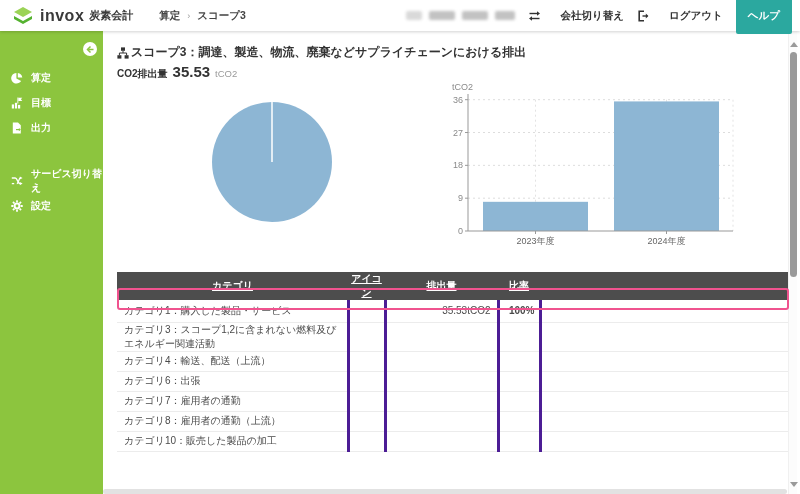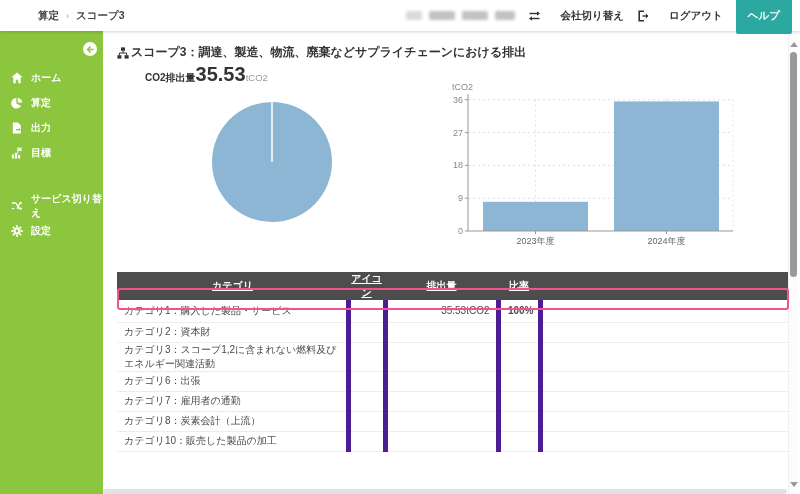--- a/index.html
+++ b/index.html
@@ -38,37 +38,37 @@
   .nav-item { display:flex; align-items:center; height:25px; padding-left:11px; gap:8px;
     color:#fff; font-size:10px; font-weight:bold; cursor:pointer; }
   .nav-item .ic { width:12px; height:12px; display:flex; }
   .service-item { margin-top:28px; }
 
   
   .main { position:absolute; top:31px; left:103px; right:0; bottom:0; background:#fff; overflow:hidden; }
   .page-title-row { position:absolute; top:13px; left:14px; display:flex; align-items:center;
     gap:2px; font-size:12px; font-weight:bold; color:#333; }
   .emission-row { position:absolute; top:32px; left:14px; display:flex; align-items:baseline;
-    font-size:10px; font-weight:bold; color:#333;margin-left:28px; }
-  .emission-value { font-size:20px; }
+    gap:5px; font-size:10px; font-weight:bold; color:#333; }
+  .emission-value { font-size:15px; }
   .emission-unit { font-size:9.5px; color:#9a9a9a; font-weight:normal; }
 
   .pie-wrap { position:absolute; left:109px; top:71px; width:120px; height:120px; }
   .bar-wrap { position:absolute; left:345px; top:50px; }
   .tick { font-size:9px; fill:#8a8a8a; }
   .cat  { font-size:9px; fill:#666; }
 
   .table-wrap { position:absolute; left:14px; top:241px; width:672px; }
   table.cat-table { border-collapse:collapse; table-layout:fixed; width:672px;
     font-size:10px; color:#4a4a4a; }
   .cat-table thead tr { height:16px; background:var(--table-header-gray); color:#fff;text-decoration:underline; }
   .cat-table th { font-weight:bold; font-size:10px; text-align:center; }
   .cat-table tbody tr { height:20px; border-bottom:1px solid #ececec; background:#fff; }
   .cat-table tbody tr.hl { height:22px; }
-  .cat-table tbody td { border-left:5px solid #4c1d95; }
+  .cat-table tbody td { border-left:3px solid #4c1d95; }
   .cat-table tbody td:first-child { border-left:none; text-align:left; padding-left:7px; }
   .cat-table tbody td:nth-child(3) { text-align:right; padding-right:6px; }
   .cat-table tbody td:nth-child(4) { text-align:right; padding-right:4px;font-weight:bold; }
   .row-highlight { position:absolute; left:14px; top:257px; width:672px; height:22px;
     border:2px solid var(--highlight-pink); border-radius:3px; pointer-events:none; z-index:3; }
 
   
   .vscroll { position:absolute; top:0; right:3px; width:9px; height:100%;
     background:#fcfcfc; border-left:1px solid #f0f0f0; }
   .v-up { position:absolute; top:11px; left:1px; width:0; height:0;
@@ -81,20 +81,28 @@
     border-top:5px solid #9a9a9a; cursor:pointer; }
   .hscroll { position:absolute; left:0; bottom:0; height:5px; width:684px;
     background:#e2e2e2; border-radius:3px; cursor:pointer; }
 </style>
 </head>
 <body>
 
 <div class="stage">
 
   <div class="header">
+    <div class="logo-wrap">
+      <svg width="22" height="22" viewBox="0 0 22 22">
+        <path d="M11 2 L20 7 L11 12 L2 7 Z" fill="#9BD356"></path>
+        <path d="M2 11 L11 16 L20 11 L20 14 L11 19 L2 14 Z" fill="#55B230"></path>
+      </svg>
+      <span class="brand">invox</span>
+      <span class="brand-suffix">炭素会計</span>
+    </div>
     <div class="breadcrumb">
       <span>算定</span>
       <span class="bc-sep">›</span>
       <span>スコープ3</span>
     </div>
     <div class="hdr-right">
       <div class="redacted">
         <span class="blur-block b1"></span>
         <span class="blur-block b2"></span>
         <span class="blur-block b3"></span>
@@ -127,55 +135,47 @@
     <div class="collapse-btn">
       <svg width="9" height="9" viewBox="0 0 12 12">
         <path d="M10 6 H3" stroke="var(--sidebar-green)" stroke-width="2" fill="none"></path>
         <path d="M6 2 L2 6 L6 10" stroke="var(--sidebar-green)" stroke-width="2" fill="none"></path>
       </svg>
     </div>
     <div class="nav">
       <div class="nav-item">
         <span class="ic">
           <svg viewBox="0 0 12 12" width="12" height="12">
-              <path d="M6 0.6 L11.6 5.2 H9.7 V11.2 H7.2 V7.7 H4.8 V11.2 H2.3 V5.2 H0.4 Z" fill="#fff"></path>
-            </svg>
-        </span>
-        <span>ホーム</span>
-      </div>
-      <div class="nav-item">
-        <span class="ic">
-          <svg viewBox="0 0 12 12" width="12" height="12">
             <path d="M5.4 6.6 V1 A5.3 5.3 0 1 0 10.1 8.9 Z" fill="#fff"></path>
             <path d="M6.8 5.4 V0.9 A5.3 5.3 0 0 1 11.3 5.4 Z" fill="#fff"></path>
           </svg>
         </span>
         <span>算定</span>
-      </div>
-      <div class="nav-item">
-        <span class="ic">
-          <svg viewBox="0 0 12 12" width="12" height="12">
-            <path d="M1.8 0.5 H7 L9.8 3.2 V11.5 H1.8 Z" fill="#fff"></path>
-            <path d="M5 7.6 H9" stroke="var(--sidebar-green)" stroke-width="1.2"></path>
-            <path d="M7.9 5.9 L9.8 7.6 L7.9 9.3 Z" fill="var(--sidebar-green)"></path>
-          </svg>
-        </span>
-        <span>出力</span>
       </div>
       <div class="nav-item">
         <span class="ic">
           <svg viewBox="0 0 12 12" width="12" height="12">
             <rect x="6.4" y="0.5" width="0.9" height="6" fill="#fff"></rect>
             <path d="M7.3 0.7 H11.3 L9.9 2.3 L11.3 3.9 H7.3 Z" fill="#fff"></path>
             <rect x="0.8" y="7.4" width="2.2" height="4.1" fill="#fff"></rect>
             <rect x="3.9" y="5.8" width="2.2" height="5.7" fill="#fff"></rect>
             <rect x="7" y="7.9" width="2.2" height="3.6" fill="#fff"></rect>
           </svg>
         </span>
         <span>目標</span>
+      </div>
+      <div class="nav-item">
+        <span class="ic">
+          <svg viewBox="0 0 12 12" width="12" height="12">
+            <path d="M1.8 0.5 H7 L9.8 3.2 V11.5 H1.8 Z" fill="#fff"></path>
+            <path d="M5 7.6 H9" stroke="var(--sidebar-green)" stroke-width="1.2"></path>
+            <path d="M7.9 5.9 L9.8 7.6 L7.9 9.3 Z" fill="var(--sidebar-green)"></path>
+          </svg>
+        </span>
+        <span>出力</span>
       </div>
       <div class="nav-item service-item">
         <span class="ic">
           <svg viewBox="0 0 12 12" width="12" height="12">
             <g stroke="#fff" stroke-width="1.3" fill="none">
               <path d="M0.8 3 H4.2 C6.5 3 6.5 8.6 9.2 8.6"></path>
               <path d="M0.8 8.6 H3.2"></path>
               <path d="M5.8 8.6 C7.8 8.6 7.8 3 9.2 3"></path>
             </g>
             <path d="M8.8 1.4 L11.6 3 L8.8 4.6 Z" fill="#fff"></path>
@@ -284,49 +284,49 @@
         </thead>
         <tbody>
             <tr class="hl">
               <td>カテゴリ1：購入した製品・サービス</td>
               <td></td>
               <td>35.53tCO2</td>
               <td>100%</td>
               <td></td>
             </tr>
             <tr>
-              <td>カテゴリ2：資本財</td>
-              <td></td>
-              <td></td>
-              <td></td>
-              <td></td>
-            </tr>
-            <tr>
               <td>カテゴリ3：スコープ1,2に含まれない燃料及びエネルギー関連活動</td>
               <td></td>
               <td></td>
               <td></td>
               <td></td>
             </tr>
             <tr>
+              <td>カテゴリ4：輸送、配送（上流）</td>
+              <td></td>
+              <td></td>
+              <td></td>
+              <td></td>
+            </tr>
+            <tr>
               <td>カテゴリ6：出張</td>
               <td></td>
               <td></td>
               <td></td>
               <td></td>
             </tr>
             <tr>
               <td>カテゴリ7：雇用者の通勤</td>
               <td></td>
               <td></td>
               <td></td>
               <td></td>
             </tr>
             <tr>
-              <td>カテゴリ8：炭素会計（上流）</td>
+              <td>カテゴリ8：雇用者の通勤（上流）</td>
               <td></td>
               <td></td>
               <td></td>
               <td></td>
             </tr>
             <tr>
               <td>カテゴリ10：販売した製品の加工</td>
               <td></td>
               <td></td>
               <td></td>

